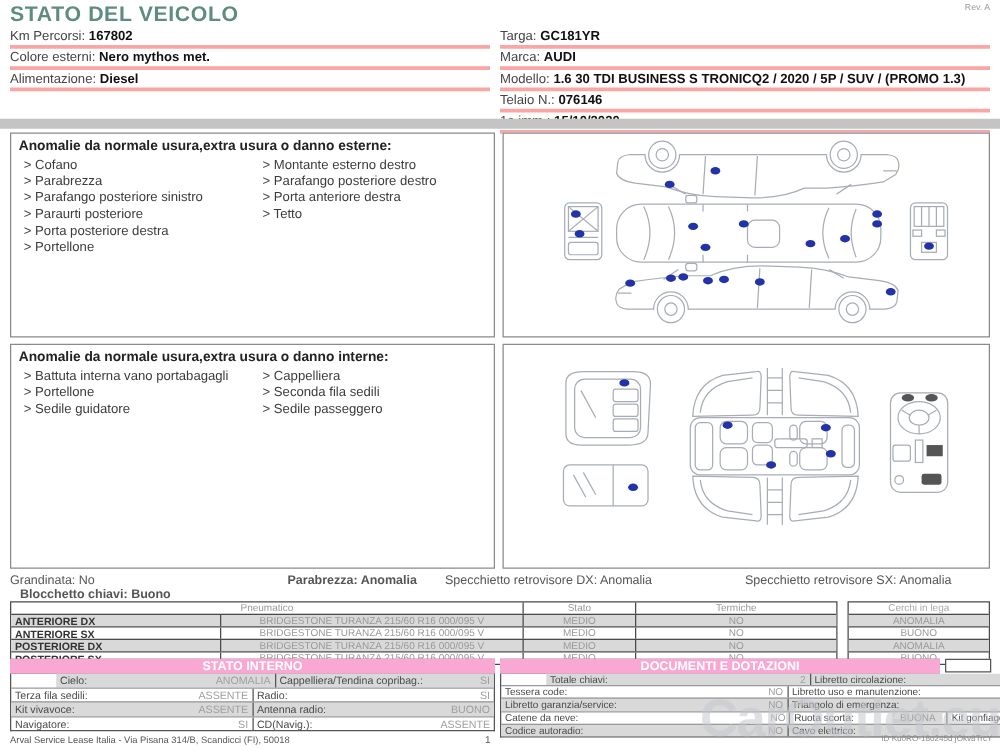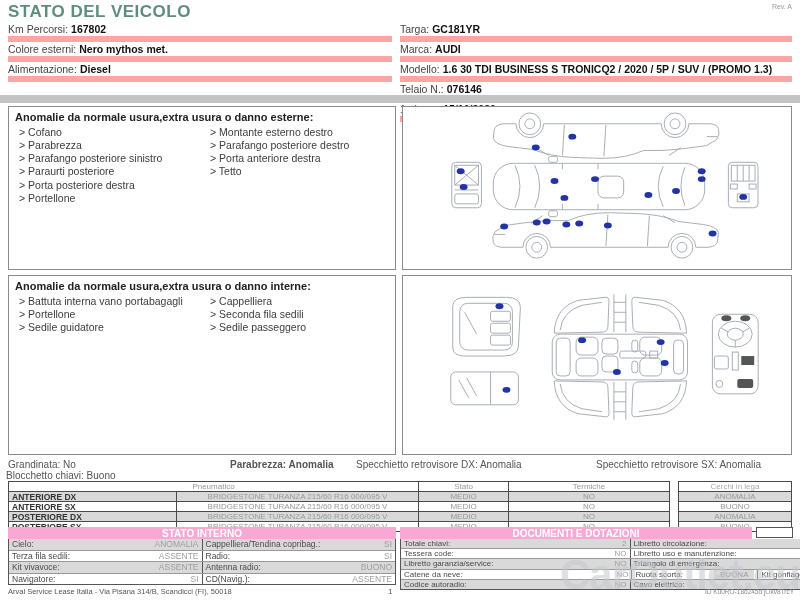--- a/index.html
+++ b/index.html
@@ -4,21 +4,21 @@
 <style>
   html,body{margin:0;padding:0;background:#fff;}
   .page{position:relative;width:800px;height:600px;background:#fff;overflow:hidden;
         font-family:"Liberation Sans",sans-serif;color:#333;}
   
   .title{position:absolute;left:8px;top:2px;font-size:17px;font-weight:bold;color:#5e8d7e;letter-spacing:.5px;}
   .rev{position:absolute;right:8px;top:3px;font-size:7px;color:#999;}
   .hdr-col{position:absolute;top:22px;}
   .hdr-left{left:8px;width:384px;}
   .hdr-right{left:400px;width:392px;}
-  .info-row{font-size:10.5px;line-height:1.15;padding:1px 0;border-bottom:6px solid #fca5a5;color:#444;}
+  .info-row{font-size:10.5px;line-height:1.15;padding:1px 0;border-bottom:3px solid #fca5a5;color:#444;}
   .info-row .val{font-weight:bold;color:#111;margin-left:3px;}
   .graybar{position:absolute;left:0;top:95px;width:800px;height:8px;background:#c4c4c4;}
   
   .box{position:absolute;border:1px solid #8a8a8a;background:#fff;box-sizing:border-box;}
   .box-ext-anom{left:8px;top:106px;width:388px;height:164px;}
   .box-ext-diag{left:402px;top:106px;width:390px;height:164px;}
   .box-int-anom{left:8px;top:275px;width:388px;height:180px;}
   .box-int-diag{left:402px;top:275px;width:390px;height:180px;}
   .box-title{font-size:11px;font-weight:bold;color:#222;padding:4px 6px 0 6px;}
   .anom-cols{display:flex;padding:3px 2px 0 2px;}
@@ -43,21 +43,21 @@
   .tc.hspan{width:410px;}
   .crow{height:9px;display:flex;align-items:center;justify-content:center;color:#999;border-top:1px solid #4a4a4a;}
   .crow:first-child{border-top:none;color:#aaa;}
   .shade{background:#d9d9d9;}
   
   .btable{position:absolute;box-sizing:border-box;}
   .btable .bar{height:11px;background:#4d4d4d;color:#fff;font-weight:bold;font-size:10px;
                display:flex;align-items:center;justify-content:center;border:6px solid #f9a8d4;box-sizing:border-box;}
   .rows{border:1px solid #555;border-top:none;box-sizing:border-box;}
   .kv-row{display:flex;border-top:1px solid #999;font-size:8.5px;}
-  .kv-row:first-child{border-top:none;}
+  .kv-row:first-child{border-top:none;margin-left:36px;}
   .kv{flex:1;display:flex;justify-content:space-between;align-items:center;padding:1px 3px;
       border-right:1px solid #555;min-width:0;white-space:nowrap;overflow:hidden;}
   .kv:last-child{border-right:none;}
   .kv .k{color:#4a4a4a;}
   .kv .v{color:#9e9e9e;margin-left:4px;}
   .v.badge{background:#d9d9d9;padding:0 6px;}
   .si{left:8px;top:527px;width:388px;}
   .si .kv-row{height:10.5px;}
   .doc{left:400px;top:527px;width:460px;}
   .doc .bar{width:352px;}
@@ -312,21 +312,21 @@
     <span>Anomalia</span>
   </div>
   <div class="cond" style="left:356px;top:459px;">
     <span>Specchietto retrovisore DX:</span>
     <span>Anomalia</span>
   </div>
   <div class="cond" style="left:596px;top:459px;">
     <span>Specchietto retrovisore SX:</span>
     <span>Anomalia</span>
   </div>
-  <div class="cond" style="left:6px;top:470px;">
+  <div class="cond" style="left:16px;top:470px;font-weight:bold;">
     <span>Blocchetto chiavi:</span>
     <span>Buono</span>
   </div>
 
   <div class="tyre">
     <div class="tyre-main">
       <div class="trow thead">
         <div class="tc hspan">Pneumatico</div>
         <div class="tc st">Stato</div>
         <div class="tc tm">Termiche</div>

